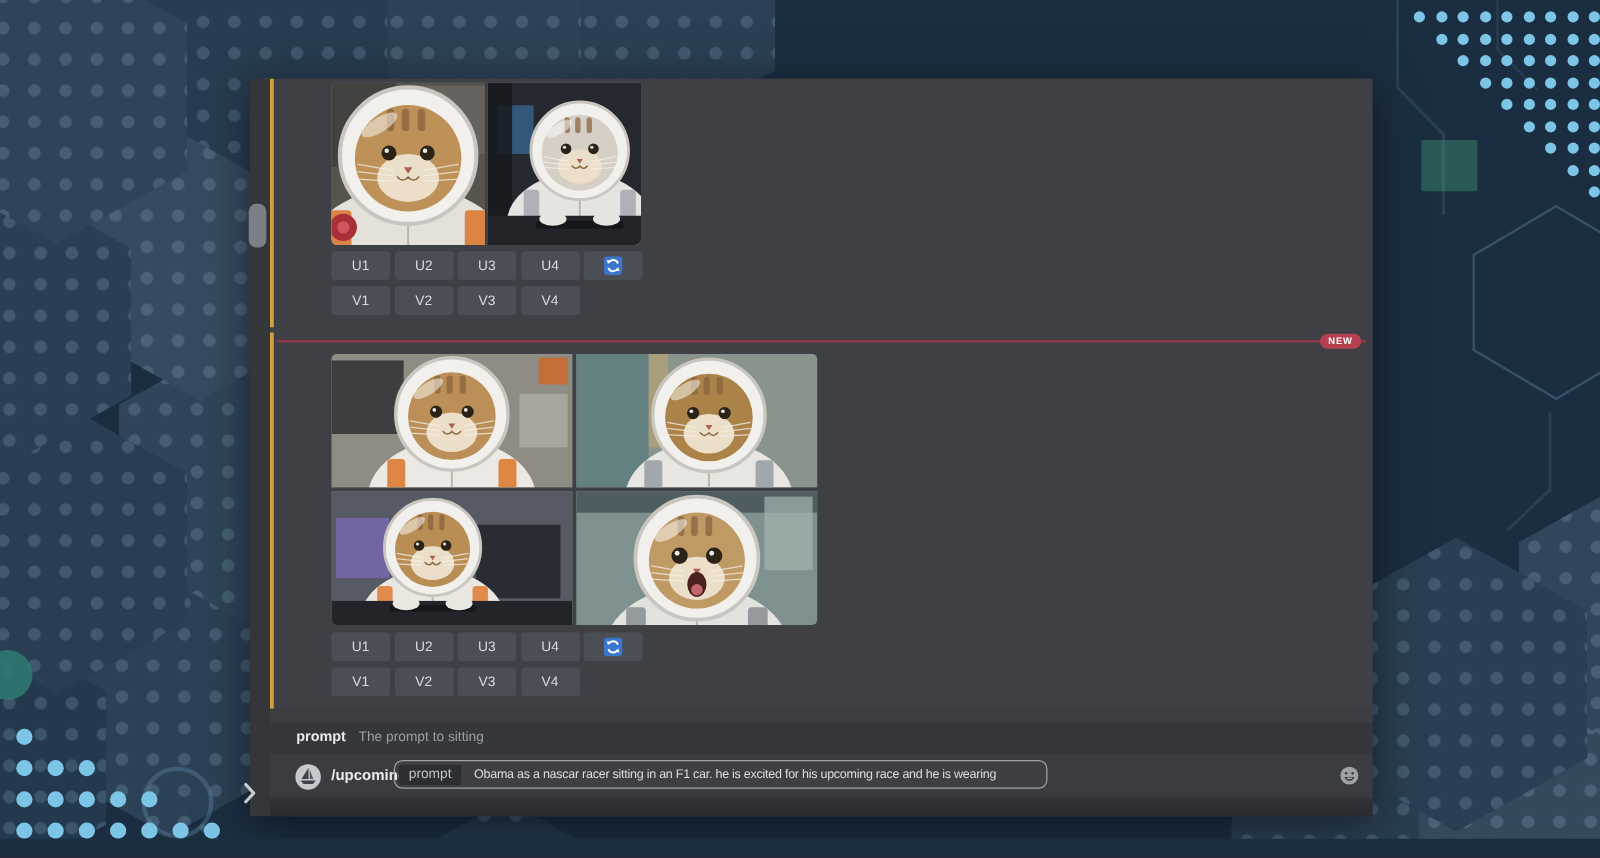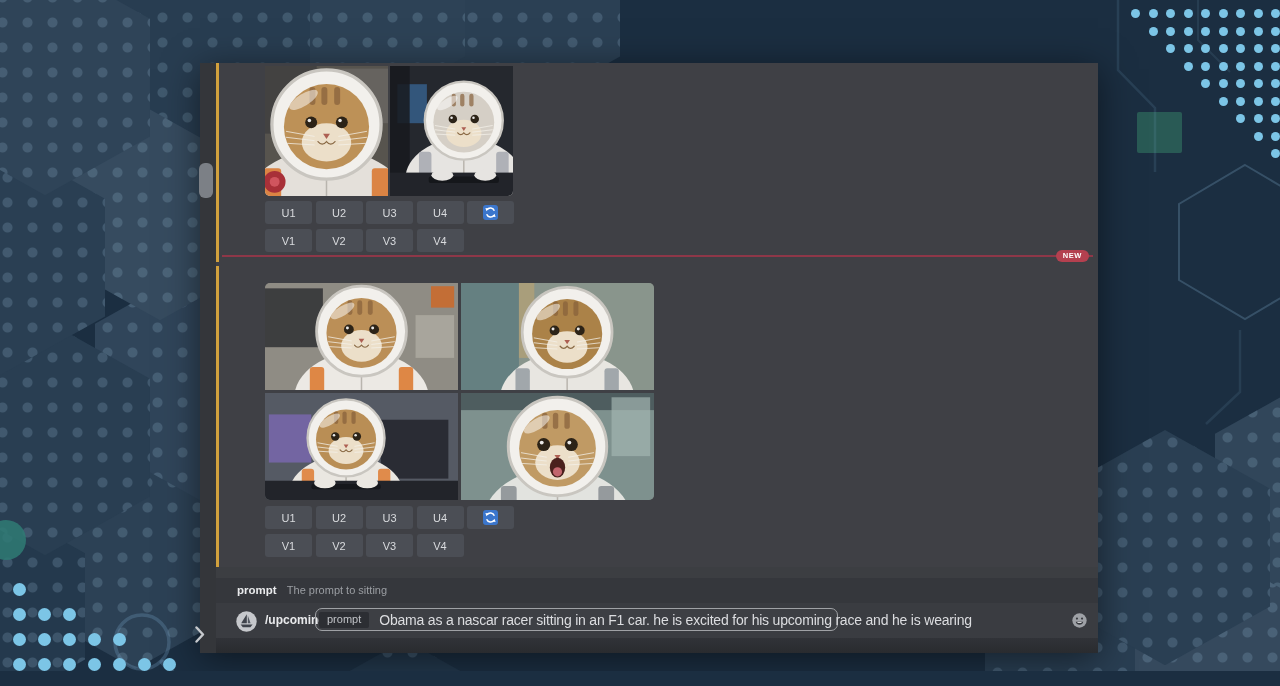--- a/index.html
+++ b/index.html
@@ -48,21 +48,21 @@
              gap:3px;width:389px;border-radius:5px;}
   .tile{overflow:hidden;background:#6b6e6a;}
   .tile svg{display:block;}
 
   .btn-row{position:absolute;left:65px;display:flex;gap:3.5px;}
   .dbtn{width:47px;height:23px;background:var(--c-btn);border:none;border-radius:3px;
         color:#d9dbde;font:500 11px "Liberation Sans",sans-serif;
         display:flex;align-items:center;justify-content:center;cursor:pointer;padding:0;}
   .dbtn.reroll svg{display:block;}
 
-  .unread{position:absolute;left:22px;right:5px;top:192px;height:2px;
+  .unread{position:absolute;left:22px;right:5px;top:209px;height:2px;
           background:var(--c-unread-line);}
   .new-badge{position:absolute;right:4px;top:-5px;background:var(--c-unread-badge);
           color:#fff;font-size:7.5px;font-weight:700;letter-spacing:.6px;
           padding:2px 7px;border-radius:8px;line-height:1;}
 
   .prompt-line{position:absolute;left:65px;top:202px;width:828px;height:16px;
           font-size:11px;letter-spacing:-.15px;color:#dcdee1;white-space:nowrap;overflow:hidden;}
   .prompt-bold{font-weight:700;}
   .dash{font-weight:400;margin:0 3px;color:#cfd1d4;}
   .mention{background:var(--c-pill-bg);color:var(--c-pill-text);border-radius:3px;
@@ -73,21 +73,21 @@
   .opt-name{font-weight:700;color:#e9eaec;margin-right:7px;}
   .opt-desc{color:#9b9ea3;font-size:11px;}
 
   .avatar{position:absolute;left:36px;top:548px;width:21px;height:21px;}
   .command{position:absolute;left:65px;top:550px;font-size:12px;font-weight:700;color:#e9eaec;}
   .input-box{position:absolute;left:115px;top:545px;width:523px;height:23px;
           border:1px solid #9fa1a5;border-radius:7px;box-sizing:border-box;
           display:flex;align-items:center;background:rgba(255,255,255,0.02);cursor:text;}
   .chip{background:#2c2e33;color:#c2c4c8;font-size:11px;padding:2.5px 8px;margin-left:3px;
           border-radius:2px;line-height:1;}
-  .value{color:#dcdde0;font-size:14px;letter-spacing:-.2px;margin-left:10px;white-space:nowrap;}
+  .value{color:#dcdde0;font-size:10px;letter-spacing:-.2px;margin-left:10px;white-space:nowrap;}
   .emoji-btn{position:absolute;left:871px;top:549px;width:17px;height:17px;cursor:pointer;opacity:.85;}
 
   .chevron{position:absolute;left:195px;top:626px;z-index:6;cursor:pointer;}
 </style>
 </head>
 <body>
 
 <div class="stage">
 
   <div id="bg-deco">

